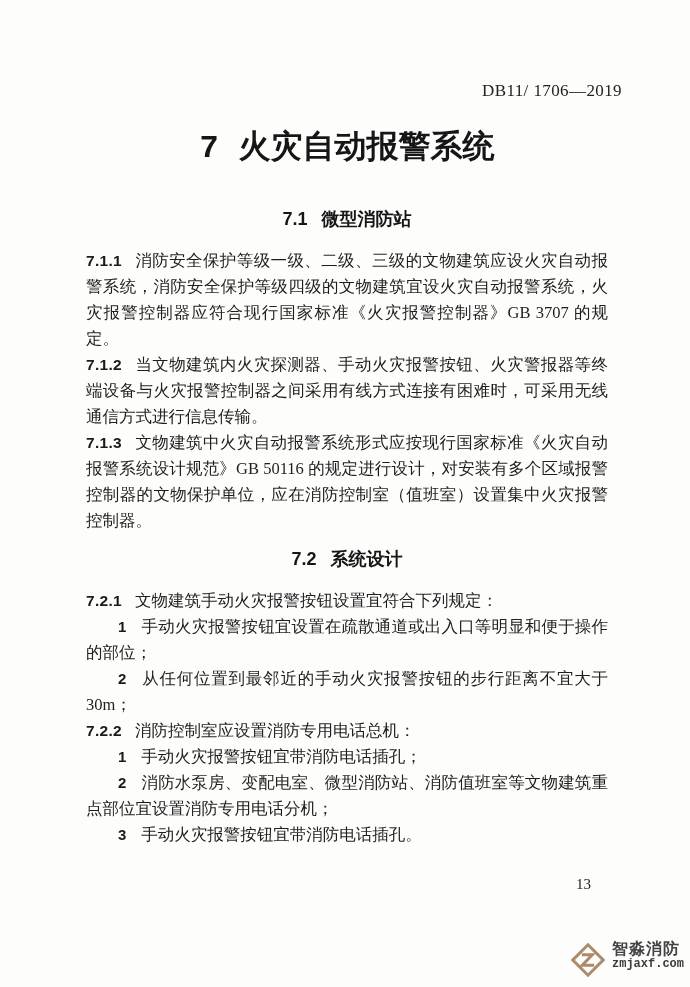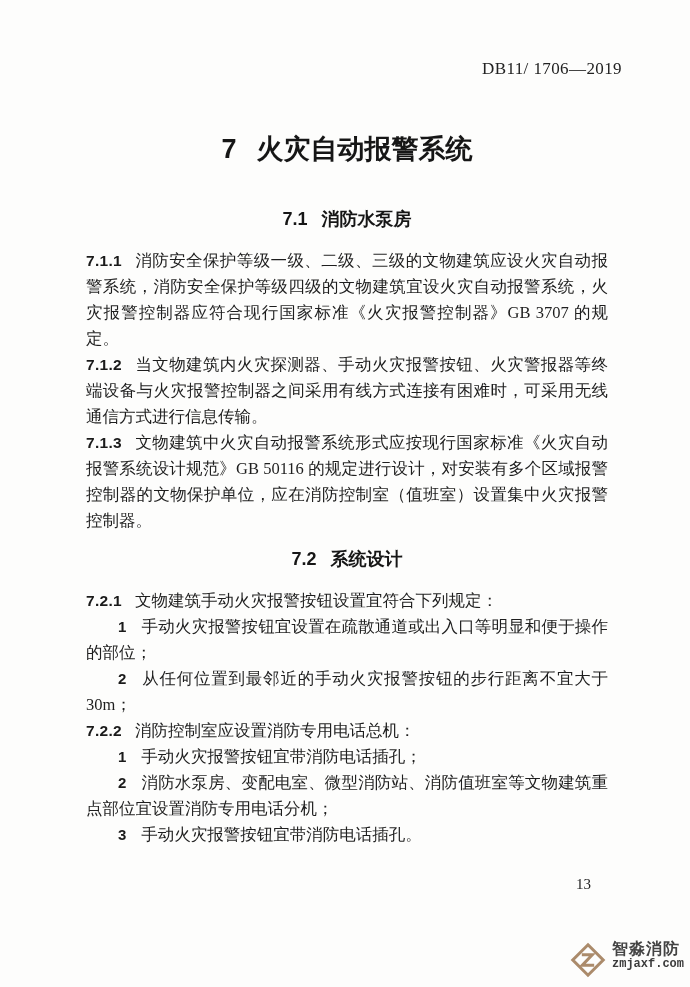--- a/index.html
+++ b/index.html
@@ -8,40 +8,40 @@
     width: 690px;
     height: 987px;
     background: #fdfdfc;
     font-family: "Liberation Serif", "DejaVu Serif", serif;
     color: #1e1e1e;
     overflow: hidden;
   }
 
   .page-header {
     position: absolute;
-    top: 59px;
+    top: 81px;
     right: 68px;
     font-size: 17px;
     letter-spacing: 0.4px;
     color: #222;
   }
 
   .content {
     position: absolute;
     left: 86px;
     top: 132px;
     width: 522px;
   }
 
   .chapter-title {
     margin: 0 0 40px 0;
     text-align: center;
-    font-family: Liberation Sans, sans-serif;
+    font-family: Liberation Mono, monospace;
     font-weight: bold;
-    font-size: 27px;
+    font-size: 32px;
     line-height: 34px;
     color: #161616;
   }
   .chapter-title .chapter-num { margin-right: 20px; }
 
   .section-heading {
     margin: 0 0 16px 0;
     text-align: center;
     font-family: "Liberation Sans", "DejaVu Sans", sans-serif;
     font-weight: bold;
@@ -122,21 +122,21 @@
 
   <div class="page-header">DB11/ 1706—2019</div>
 
   <main class="content">
 
     <h1 class="chapter-title">
       <span class="chapter-num">7</span><span>火灾自动报警系统</span>
     </h1>
 
     <h2 class="section-heading">
-      <span class="sec-num">7.1</span><span>消防水泵房</span>
+      <span class="sec-num">7.1</span><span>微型消防站</span>
     </h2>
 
     <p class="clause">
       <span class="clause-num">7.1.1</span><span class="clause-text">消防安全保护等级一级、二级、三级的文物建筑应设火灾自动报警系统，消防安全保护等级四级的文物建筑宜设火灾自动报警系统，火灾报警控制器应符合现行国家标准《火灾报警控制器》GB 3707 的规定。</span>
     </p>
 
     <p class="clause">
       <span class="clause-num">7.1.2</span><span class="clause-text">当文物建筑内火灾探测器、手动火灾报警按钮、火灾警报器等终端设备与火灾报警控制器之间采用有线方式连接有困难时，可采用无线通信方式进行信息传输。</span>
     </p>
 

